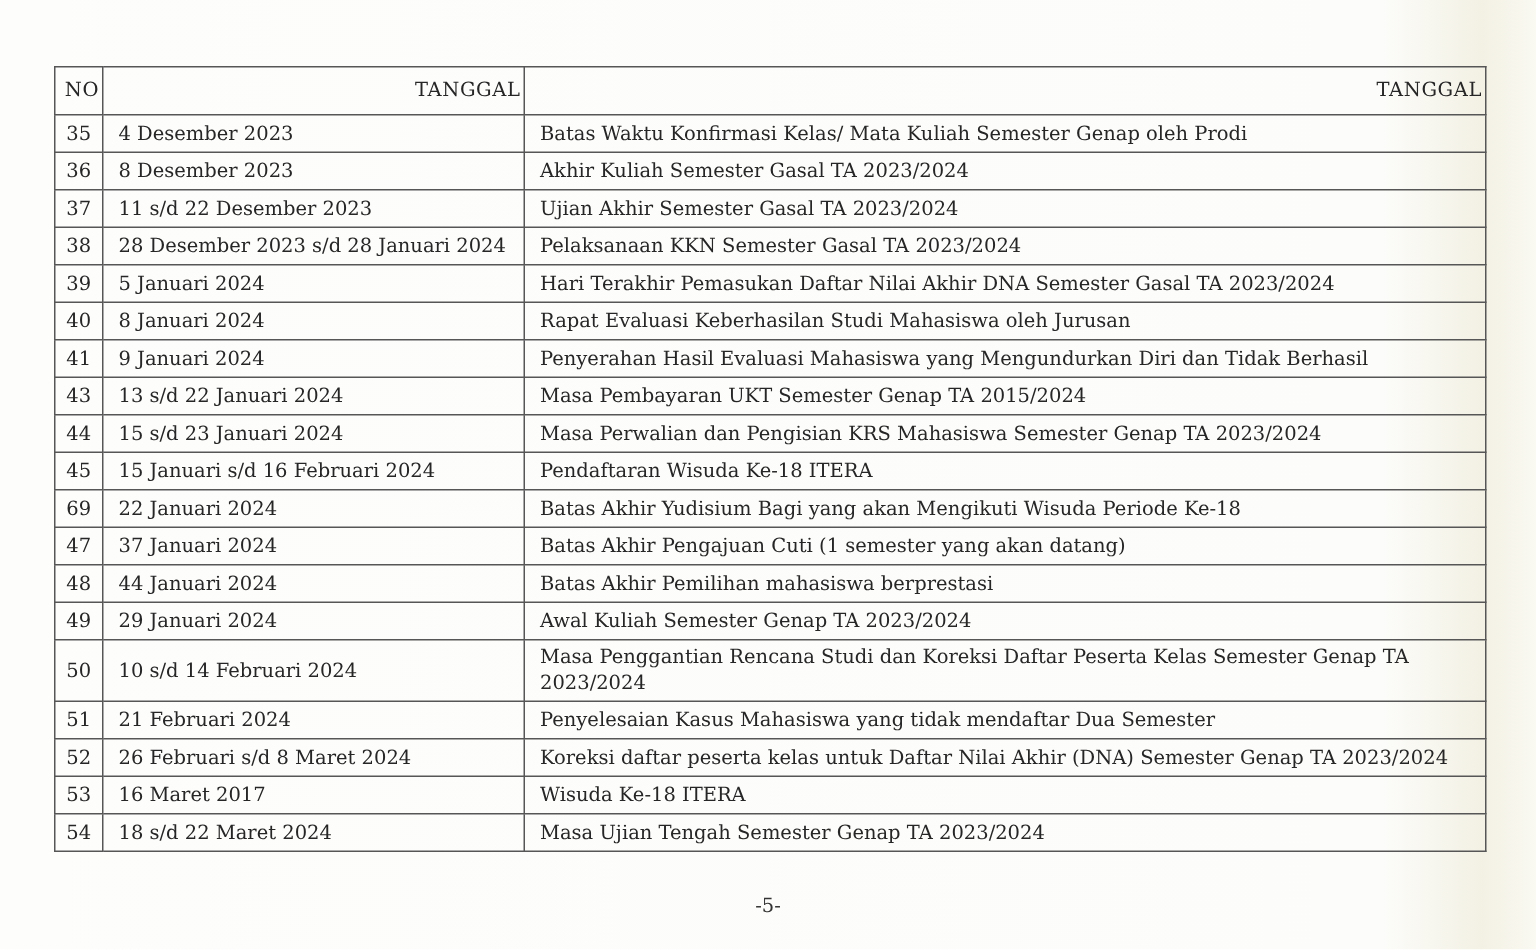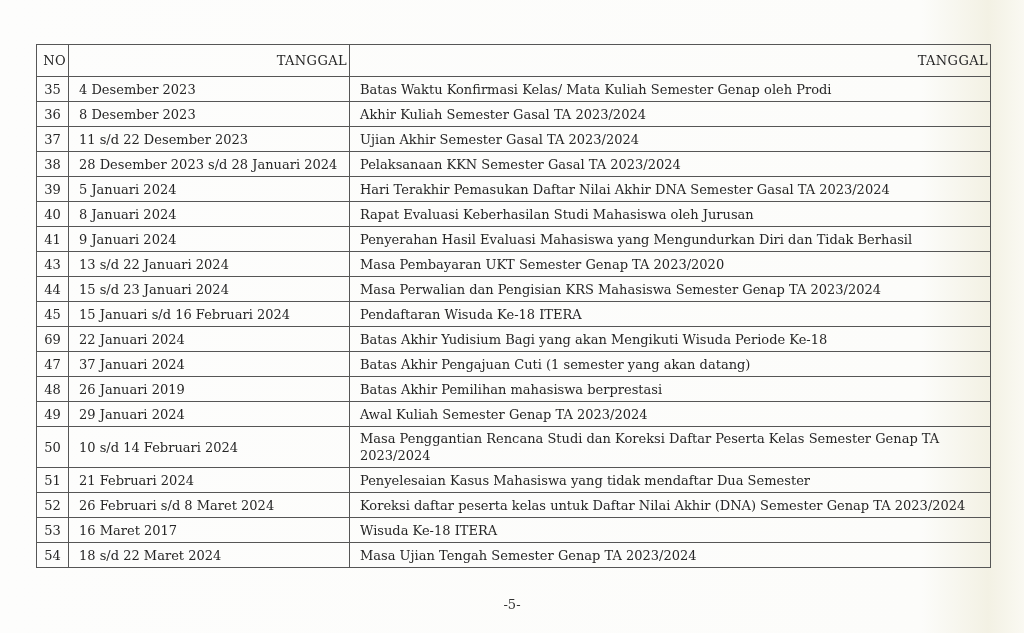--- a/index.html
+++ b/index.html
@@ -114,21 +114,21 @@
       <td class="kegiatan">Rapat Evaluasi Keberhasilan Studi Mahasiswa oleh Jurusan</td>
     </tr>
         <tr>
       <td class="no">41</td>
       <td class="tanggal">9 Januari 2024</td>
       <td class="kegiatan">Penyerahan Hasil Evaluasi Mahasiswa yang Mengundurkan Diri dan Tidak Berhasil</td>
     </tr>
         <tr>
       <td class="no">43</td>
       <td class="tanggal">13 s/d 22 Januari 2024</td>
-      <td class="kegiatan">Masa Pembayaran  UKT Semester Genap TA 2023/2020</td>
+      <td class="kegiatan">Masa Pembayaran  UKT Semester Genap TA 2015/2024</td>
     </tr>
         <tr>
       <td class="no">44</td>
       <td class="tanggal">15 s/d 23 Januari 2024</td>
       <td class="kegiatan">Masa Perwalian dan Pengisian KRS Mahasiswa Semester Genap TA 2023/2024</td>
     </tr>
         <tr>
       <td class="no">45</td>
       <td class="tanggal">15 Januari s/d 16 Februari 2024</td>
       <td class="kegiatan">Pendaftaran Wisuda Ke-18 ITERA</td>
@@ -138,21 +138,21 @@
       <td class="tanggal">22 Januari 2024</td>
       <td class="kegiatan">Batas Akhir Yudisium Bagi yang akan Mengikuti Wisuda Periode Ke-18</td>
     </tr>
         <tr>
       <td class="no">47</td>
       <td class="tanggal">37 Januari 2024</td>
       <td class="kegiatan">Batas Akhir Pengajuan Cuti (1 semester yang akan datang)</td>
     </tr>
         <tr>
       <td class="no">48</td>
-      <td class="tanggal">26 Januari 2019</td>
+      <td class="tanggal">44 Januari 2024</td>
       <td class="kegiatan">Batas Akhir Pemilihan mahasiswa berprestasi</td>
     </tr>
         <tr>
       <td class="no">49</td>
       <td class="tanggal">29 Januari 2024</td>
       <td class="kegiatan">Awal Kuliah Semester Genap TA 2023/2024</td>
     </tr>
         <tr>
       <td class="no">50</td>
       <td class="tanggal">10 s/d 14 Februari 2024</td>

